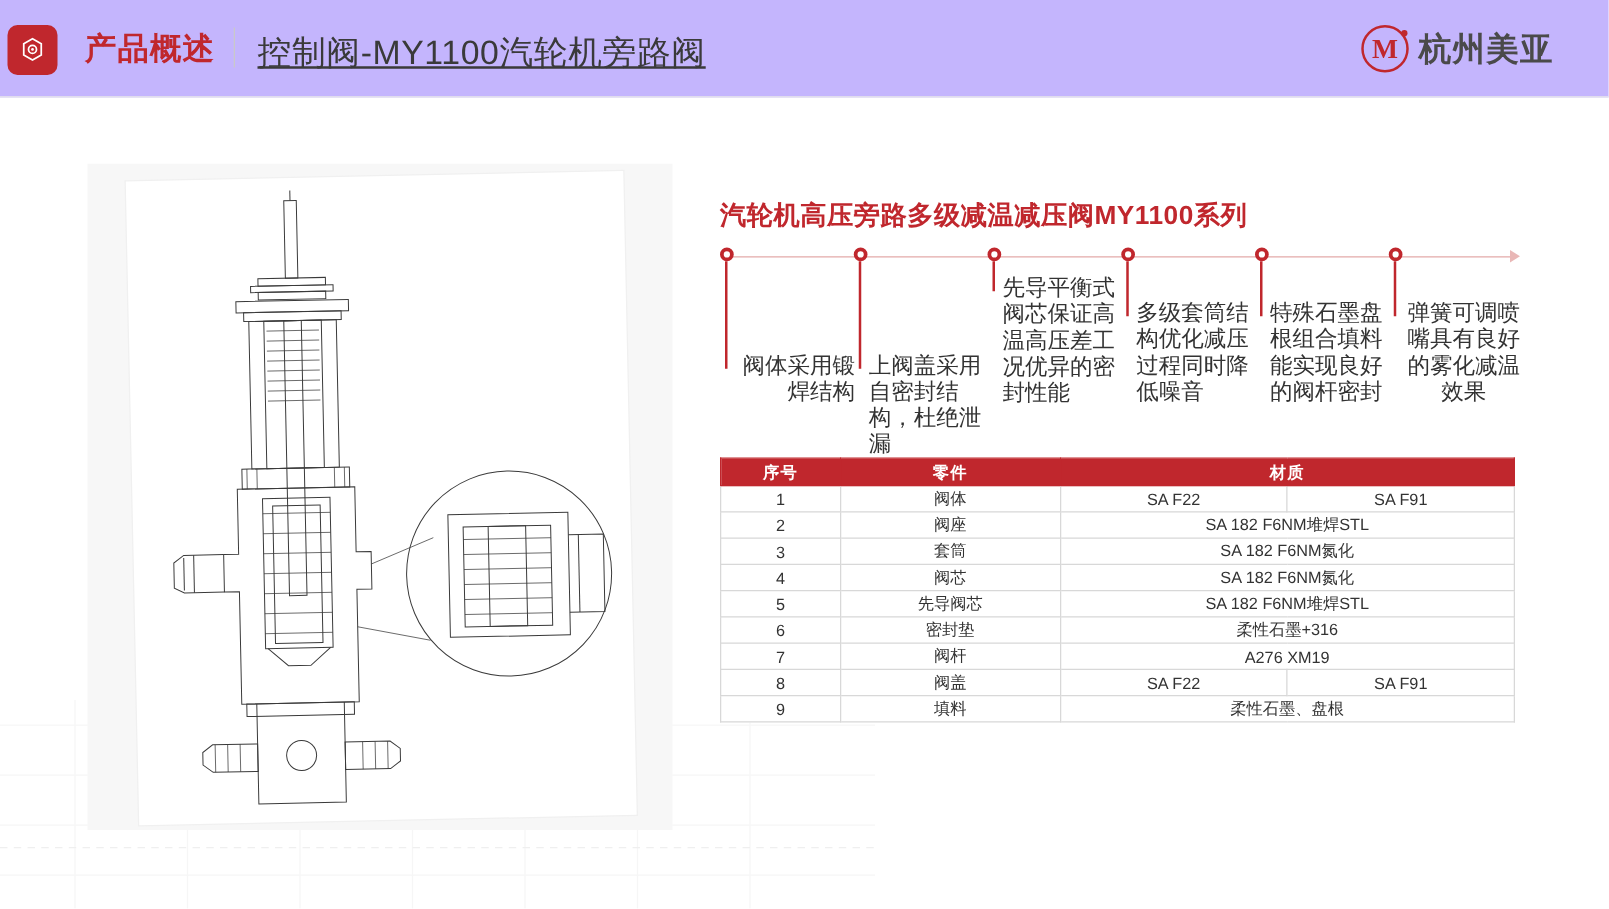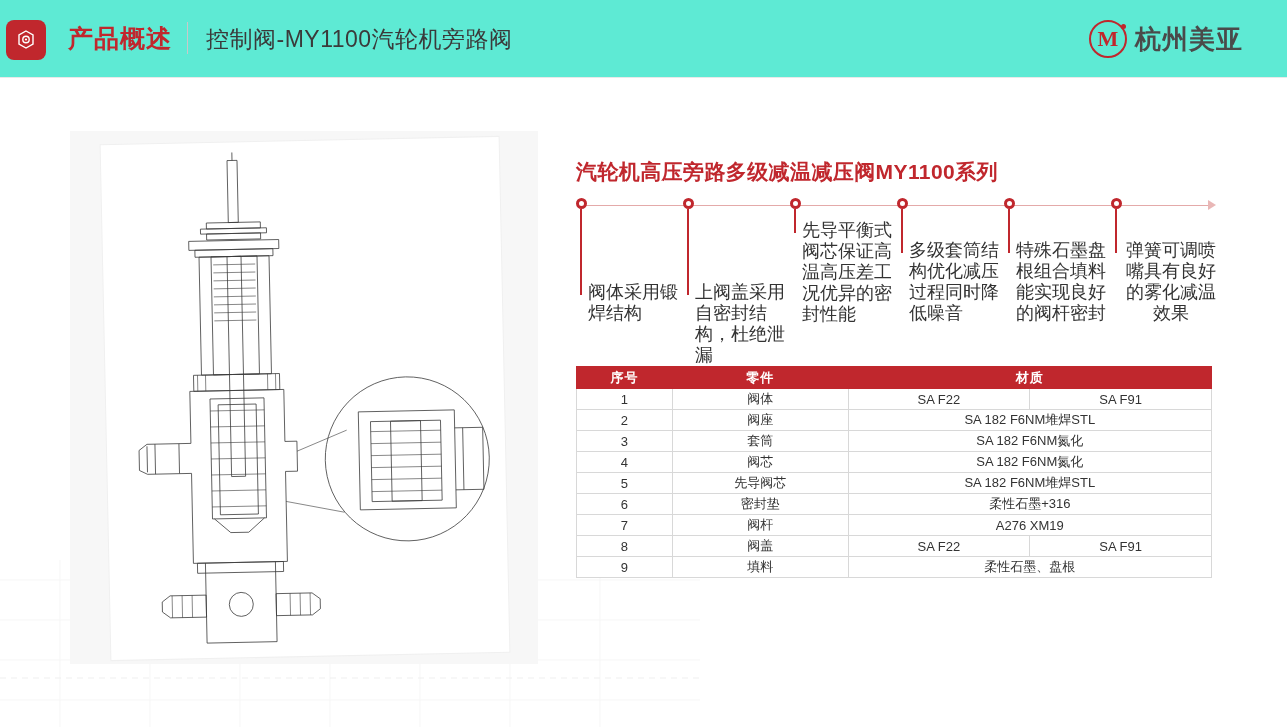--- a/index.html
+++ b/index.html
@@ -7,42 +7,42 @@
   body {
     width: 1287px; height: 727px;
     background: #ffffff;
     font-family: "Liberation Sans", sans-serif;
     overflow: hidden;
     position: relative;
   }
   
   .header {
     position: absolute; left: 0; top: 0; width: 1287px; height: 78px;
-    background: #5eead4;
+    background: #c4b5fd;
     border-bottom: 1px solid #e9e9e9;
   }
   .header-badge {
     position: absolute; left: 6px; top: 20px;
     width: 40px; height: 40px; border-radius: 8px;
     background: #c0272d;
     display: flex; align-items: center; justify-content: center;
   }
   .header-badge svg { display: block; }
   .header-title {
     position: absolute; left: 68px; top: 22px;
     font-size: 25px; font-weight: bold; color: #c0272d;
     letter-spacing: 1px;
   }
   .header-divider {
     position: absolute; left: 187px; top: 22px;
     width: 1px; height: 32px; background: #c9c9c9;
   }
   .header-subtitle {
     position: absolute; left: 206px; top: 24px;
-    font-size: 23px; color: #3a3a3a; letter-spacing: 0.5px;
+    font-size: 27px; color: #3a3a3a; letter-spacing: 0.5px; text-decoration: underline;
   }
   .brand {
     position: absolute; right: 44px; top: 20px;
     display: flex; align-items: center; gap: 8px;
   }
   .brand-mark {
     width: 38px; height: 38px; border-radius: 50%;
     border: 2px solid #c0272d;
     display: flex; align-items: center; justify-content: center;
     color: #c0272d; font-size: 22px; font-weight: bold;
@@ -287,21 +287,21 @@
   <div class="main-title">汽轮机高压旁路多级减温减压阀MY1100系列</div>
 
 
   <div class="timeline">
     <div class="timeline-axis"></div>
     <div class="timeline-arrow"></div>
 
     <div class="tl-item" style="left:0px;">
       <div class="tl-dot"></div>
       <div class="tl-stem" style="height:86px;"></div>
-      <div class="tl-text" style="top:84px;">阀体采用锻焊结构</div>
+      <div class="tl-text" style="top:84px;text-align:right;">阀体采用锻焊结构</div>
     </div>
 
     <div class="tl-item" style="left:107px;">
       <div class="tl-dot"></div>
       <div class="tl-stem" style="height:86px;"></div>
       <div class="tl-text" style="top:84px;">上阀盖采用自密封结构，杜绝泄漏</div>
     </div>
 
     <div class="tl-item" style="left:214px;">
       <div class="tl-dot"></div>

